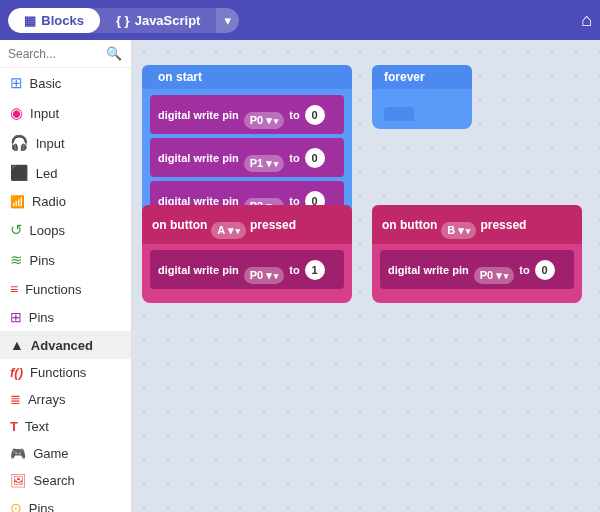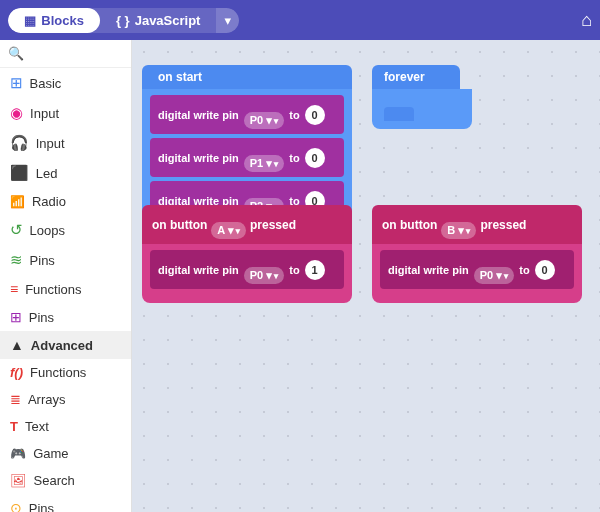--- a/index.html
+++ b/index.html
@@ -179,20 +179,21 @@
     </button>
     <button class="tab-dropdown">▾</button>
   </div>
   <button class="home-btn">⌂</button>
 </div>
 
 <div class="main">
 
   <div class="sidebar">
     <div class="search-box">
+      <input class="search-input" placeholder="Search..." type="text" style="">
       <span class="search-icon">🔍</span>
     </div>
 
     <div class="sidebar-item">
       <span style="color:#4c8af0;font-size:15px;">⊞</span>
       <span>Basic</span>
     </div>
     <div class="sidebar-item">
       <span style="color:#e91e8c;font-size:15px;">◉</span>
       <span>Input</span>
@@ -281,21 +282,21 @@
         <div class="block-row" style="background:#a030a0; border-radius:4px; display:flex; align-items:center; gap:5px; padding:5px 8px; font-size:11px; color:white; font-weight:600;">
           <span>digital write pin</span>
           <span class="dropdown-pill">P2 ▾</span>
           <span>to</span>
           <span class="value-pill">0</span>
         </div>
       </div>
     </div>
 
     <div class="block-group" style="position:absolute; top:25px; left:240px;">
-      <div style="background:#4c8af0; border-radius:6px 6px 0 0; padding:5px 12px; font-size:12px; font-weight:700; color:white; width:88px;">
+      <div style="background:#4c8af0; border-radius:6px 6px 0 0; padding:5px 12px; font-size:12px; font-weight:700; color:white; width:100px;">
         <span>forever</span>
       </div>
       <div style="background:#5a9af8; border-radius:0 0 8px 8px; padding:8px 8px 16px; min-height:40px; min-width:100px; position:relative;">
 
         <div style="position:absolute; bottom:8px; left:12px; width:30px; height:14px; background:#4c8af0; border-radius:4px 4px 0 0;"></div>
       </div>
     </div>
 
     <div class="block-group" style="position:absolute; top:165px; left:10px;">
       <div style="background:#c0286a; border-radius:6px 6px 0 0; padding:5px 10px; font-size:12px; font-weight:700; color:white; display:flex; align-items:center; gap:4px; width:210px;">

